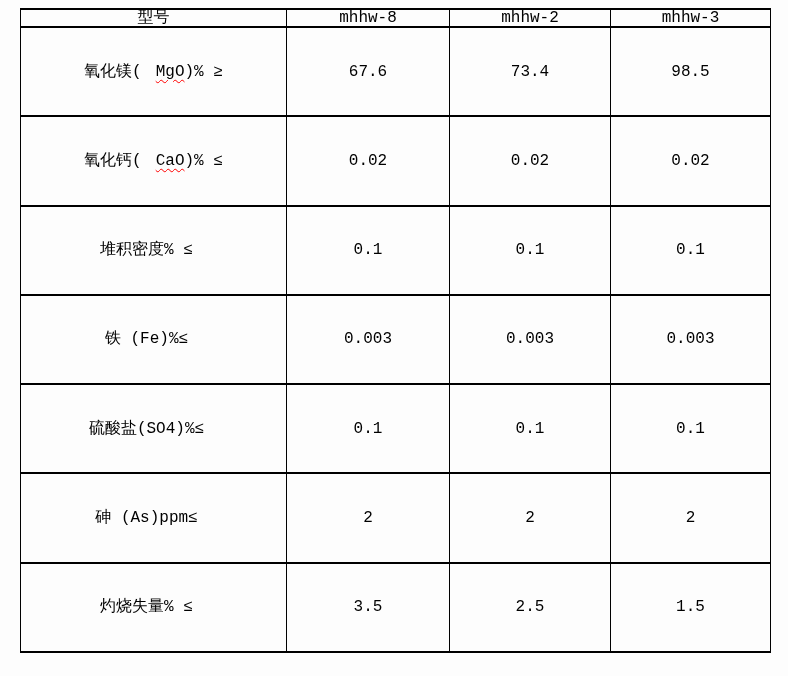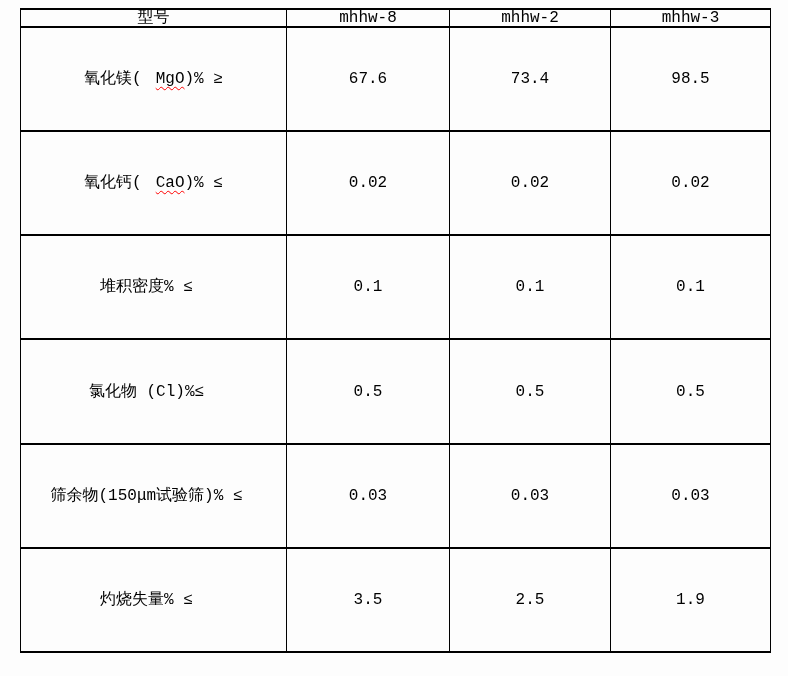--- a/index.html
+++ b/index.html
@@ -84,32 +84,38 @@
         <td>0.02</td>
         <td>0.02</td>
       </tr>
       <tr>
         <td><span>堆积密度% ≤</span><span class="squiggle"></span><span></span></td>
         <td>0.1</td>
         <td>0.1</td>
         <td>0.1</td>
       </tr>
       <tr>
-        <td><span>氯化物 (Cl)%≤</span><span class="squiggle"></span><span></span></td>
-        <td>0.5</td>
-        <td>0.5</td>
-        <td>0.5</td>
+        <td><span>铁 (Fe)%≤</span><span class="squiggle"></span><span></span></td>
+        <td>0.003</td>
+        <td>0.003</td>
+        <td>0.003</td>
       </tr>
       <tr>
-        <td><span>筛余物(150μm试验筛)% ≤</span><span class="squiggle"></span><span></span></td>
-        <td>0.03</td>
-        <td>0.03</td>
-        <td>0.03</td>
+        <td><span>硫酸盐(SO4)%≤</span><span class="squiggle"></span><span></span></td>
+        <td>0.1</td>
+        <td>0.1</td>
+        <td>0.1</td>
+      </tr>
+      <tr>
+        <td><span>砷 (As)ppm≤</span><span class="squiggle"></span><span></span></td>
+        <td>2</td>
+        <td>2</td>
+        <td>2</td>
       </tr>
       <tr>
         <td><span>灼烧失量% ≤</span><span class="squiggle"></span><span></span></td>
         <td>3.5</td>
         <td>2.5</td>
-        <td>1.9</td>
+        <td>1.5</td>
       </tr>
     </tbody>
   </table>
 </div>
 
 </body></html>

